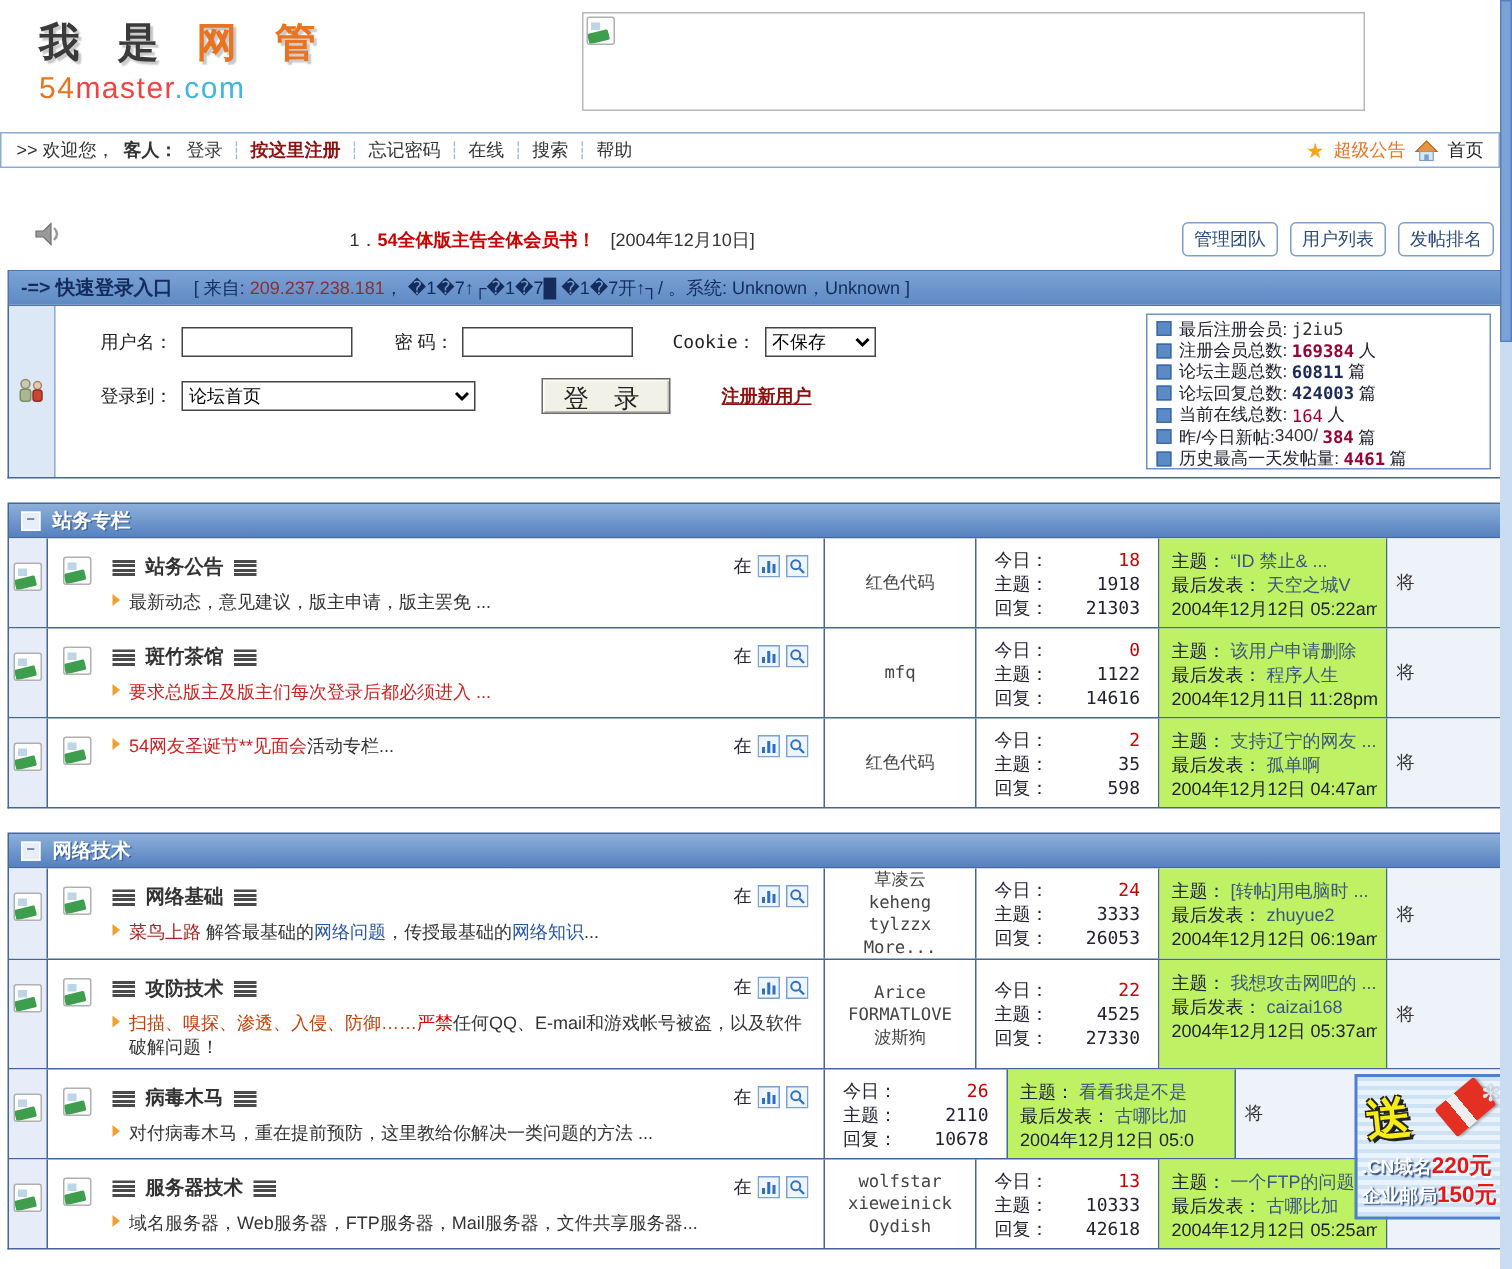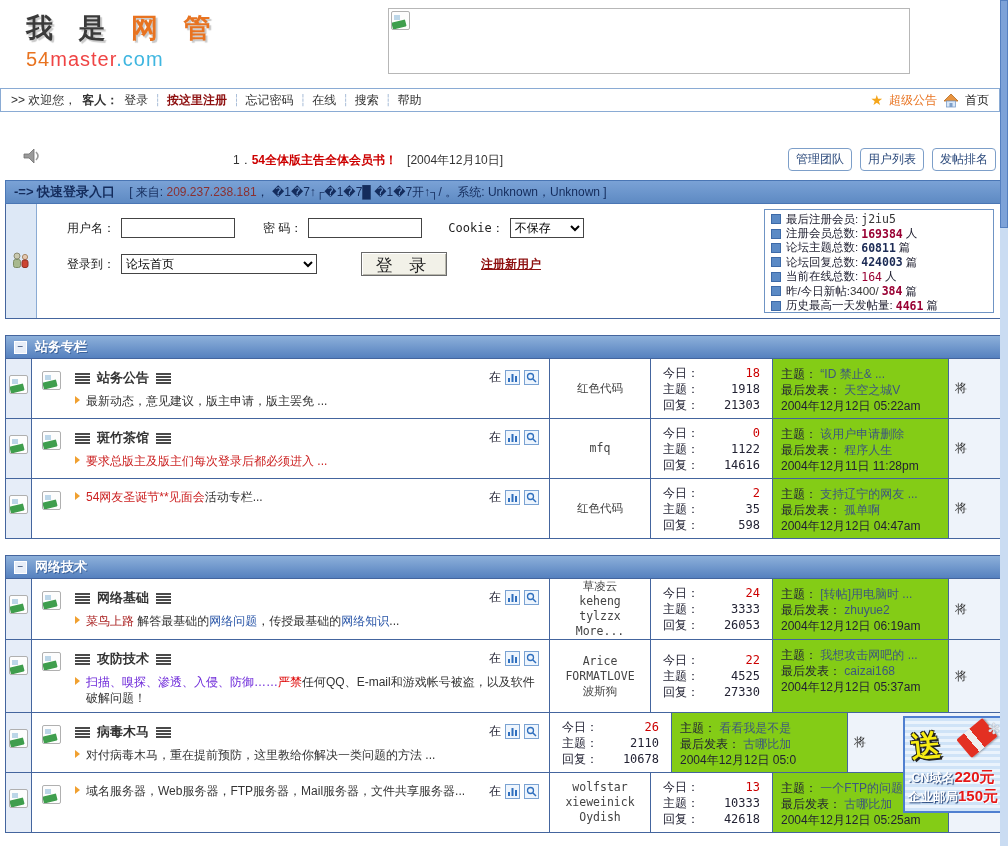--- a/index.html
+++ b/index.html
@@ -80,21 +80,21 @@
   .tri{flex:0 0 auto;margin-top:3px;width:0;height:0;border-left:5px solid #f0a030;border-top:4px solid transparent;border-bottom:4px solid transparent;}
   .online-block{position:absolute;right:10px;top:10px;display:flex;align-items:center;gap:4px;}
   .online-label{color:#223;cursor:pointer;}
   .mini-icon{display:inline-block;cursor:pointer;line-height:0;}
   .c-mods{width:100px;border-right:1px solid #44659e;display:flex;flex-direction:column;align-items:center;justify-content:center;font-family:"DejaVu Sans Mono",monospace;font-size:11.5px;color:#444;line-height:15px;text-align:center;}
   .c-mods div{cursor:pointer;}
   .c-stats{width:122px;border-right:1px solid #44659e;display:flex;flex-direction:column;justify-content:center;padding:0 12px;box-sizing:border-box;font-size:12px;line-height:16px;color:#223;}
   .c-stats .srow{display:flex;justify-content:space-between;}
   .c-stats .num{font-family:"DejaVu Sans Mono",monospace;}
   .num-red{color:#cc0000;}
-  .c-last{width:176px;border-right:1px solid #44659e;background:#84cc16;padding:7px 6px 4px 8px;box-sizing:border-box;font-size:12px;line-height:16px;color:#223;overflow:hidden;}
+  .c-last{width:152px;border-right:1px solid #44659e;background:#bef264;padding:7px 6px 4px 8px;box-sizing:border-box;font-size:12px;line-height:16px;color:#223;overflow:hidden;}
   .c-last .ln{white-space:nowrap;overflow:hidden;}
   .last-link{color:#3d577e;cursor:pointer;}
   .c-side{flex:1;background:#eef3fa;display:flex;align-items:center;padding-left:6px;color:#333;}
 
   
   .float-ad{position:absolute;left:903px;top:716px;width:101px;height:93px;border:2px solid #4f7fd0;background:repeating-linear-gradient(180deg,#cfe3f7 0 3px,#eaf3fc 3px 6px);z-index:50;cursor:pointer;overflow:hidden;}
   .ad-gift-char{position:absolute;left:6px;top:8px;font-size:30px;font-weight:bold;color:#f7ec13;text-shadow:-1px -1px 0 #222,1px -1px 0 #222,-1px 1px 0 #222,2px 2px 0 #222;transform:rotate(-6deg);}
   .gift-box{position:absolute;right:12px;top:8px;width:34px;height:24px;background:linear-gradient(90deg,#e33022 0 10px,#eee 10px 17px,#e33022 17px 34px);transform:rotate(-40deg);border-radius:2px;box-shadow:1px 1px 2px rgba(0,0,0,.35);}
   .gift-ribbon{position:absolute;right:6px;top:2px;color:#dfe5ee;font-size:15px;text-shadow:0 0 1px #888;}
   .ad-line{position:absolute;left:3px;white-space:nowrap;font-weight:bold;font-size:12.5px;color:#fff;text-shadow:1px 1px 1px #1d3f77;}
@@ -502,21 +502,21 @@
     <div class="c-main">
       <span class="bimg" style="margin-top:3px;"></span>
       <div class="board-text">
         <div class="name-line">
           <span class="bars-icon"></span>
           <span class="board-name">攻防技术</span>
           <span class="bars-icon"></span>
         </div>
         <div class="desc-line">
           <span class="tri"></span>
-          <span><span style="color: #6d28d9;">扫描、嗅探、渗透、入侵、防御……</span><span style="color: rgb(221, 0, 0);">严禁</span><span style="color: rgb(51, 51, 51);">任何QQ、E-mail和游戏帐号被盗，以及软件破解问题！</span></span>
+          <span><span style="color: #c2410c;">扫描、嗅探、渗透、入侵、防御……</span><span style="color: rgb(221, 0, 0);">严禁</span><span style="color: rgb(51, 51, 51);">任何QQ、E-mail和游戏帐号被盗，以及软件破解问题！</span></span>
         </div>
       </div>
       <span class="online-block">
         <span class="online-label">在</span>
         <span class="mini-icon"><svg width="15" height="15" viewBox="0 0 15 15">
                     <rect x="0.5" y="0.5" width="14" height="14" fill="#eef5fd" stroke="#7aa2d2"></rect>
                     <rect x="3" y="8" width="2" height="4" fill="#2f6fbe"></rect>
                     <rect x="6.5" y="4" width="2" height="8" fill="#2f6fbe"></rect>
                     <rect x="10" y="6" width="2" height="6" fill="#2f6fbe"></rect>
                   </svg></span>
@@ -612,20 +612,25 @@
             </div>
   </div>
 
   <div class="board-row">
     <div class="c-state">
               <span class="bimg"></span>
             </div>
     <div class="c-main">
       <span class="bimg" style="margin-top:3px;"></span>
       <div class="board-text">
+        <div class="name-line">
+          <span class="bars-icon"></span>
+          <span class="board-name">服务器技术</span>
+          <span class="bars-icon"></span>
+        </div>
         <div class="desc-line">
           <span class="tri"></span>
           <span><span style="color: rgb(51, 51, 51);">域名服务器，Web服务器，FTP服务器，Mail服务器，文件共享服务器...</span></span>
         </div>
       </div>
       <span class="online-block">
         <span class="online-label">在</span>
         <span class="mini-icon"><svg width="15" height="15" viewBox="0 0 15 15">
                     <rect x="0.5" y="0.5" width="14" height="14" fill="#eef5fd" stroke="#7aa2d2"></rect>
                     <rect x="3" y="8" width="2" height="4" fill="#2f6fbe"></rect>

